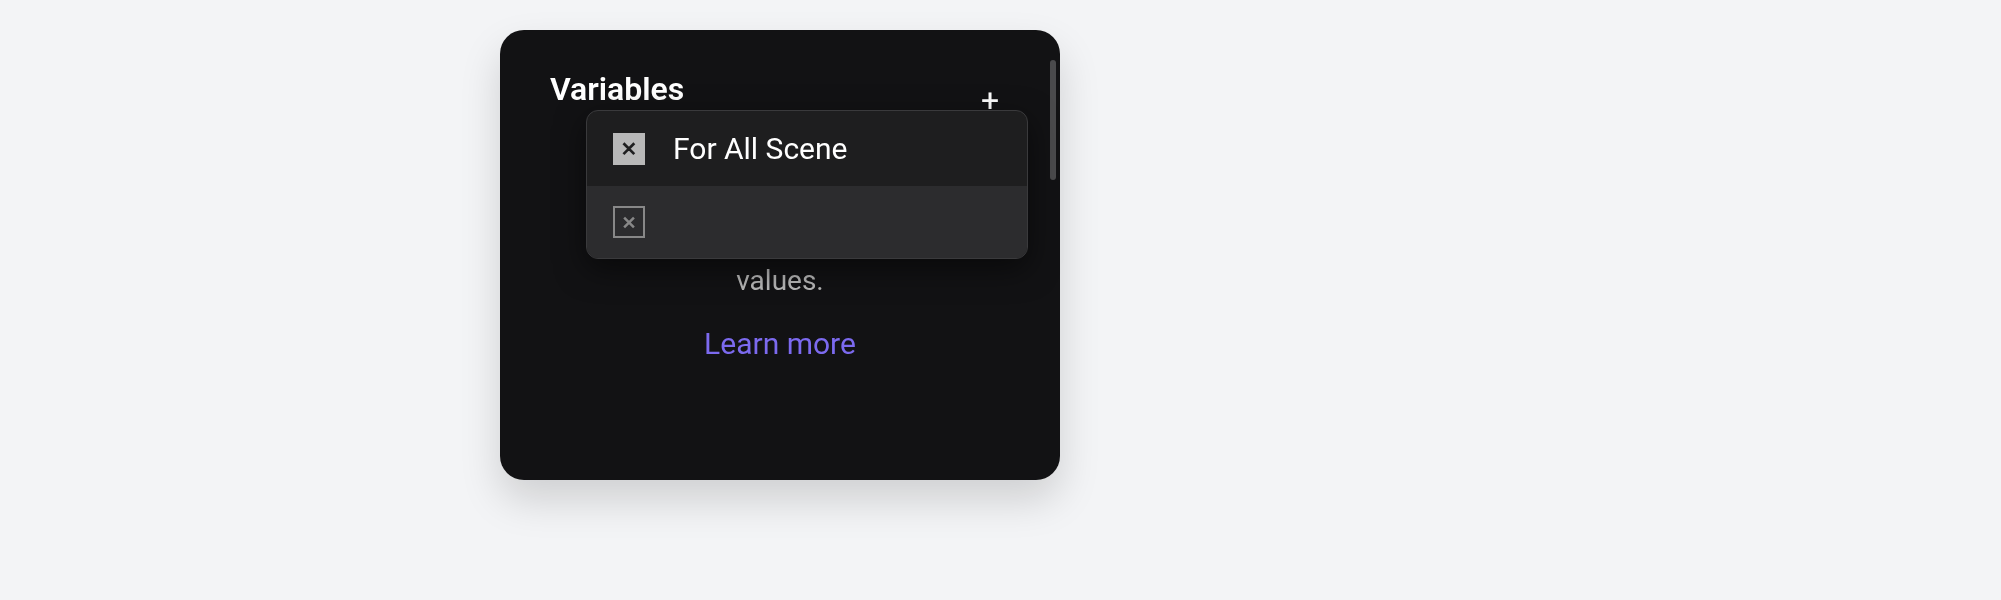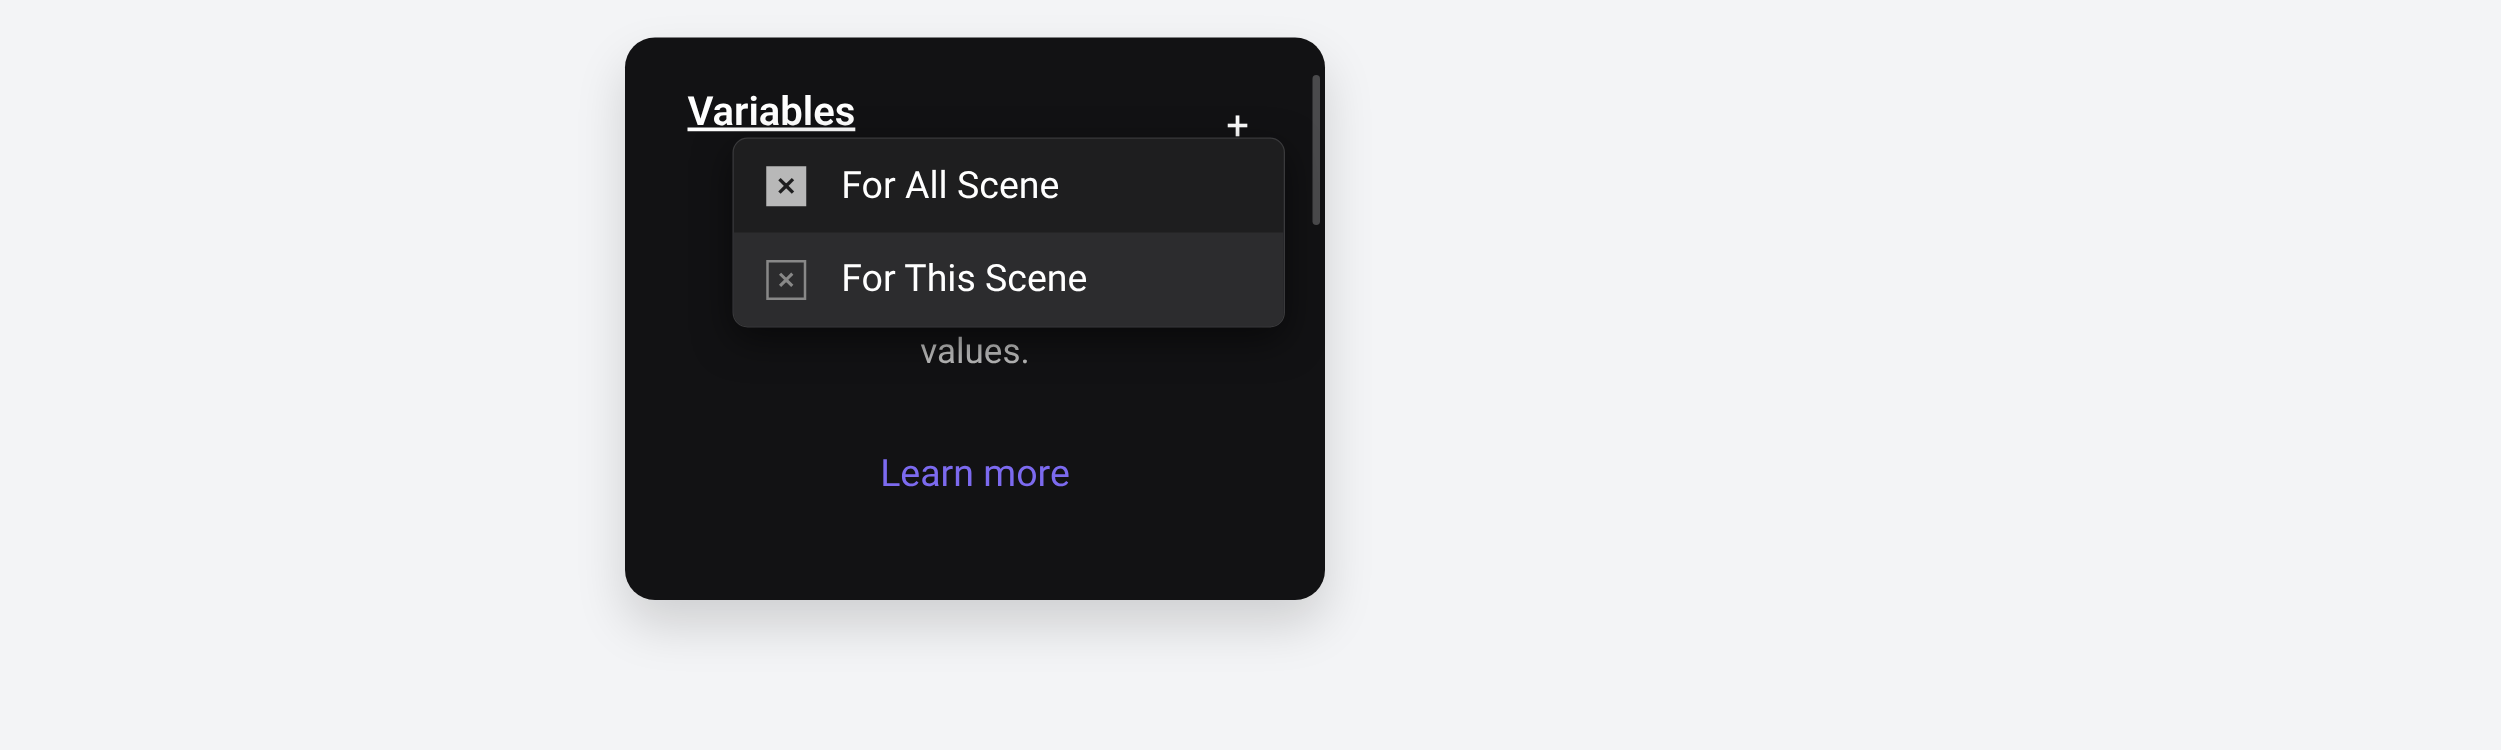--- a/index.html
+++ b/index.html
@@ -27,36 +27,35 @@
       border-radius: 24px;
       box-shadow: 0 20px 40px rgba(0,0,0,0.15);
       padding: 40px 50px;
       overflow: hidden;
     }
     
     .panel-title {
       color: #ffffff;
       font-size: 32px;
       font-weight: 600;
-      text-decoration: underline;
     }
     
     .panel-description {
       color: #b8b8b8;
       font-size: 28px;
       line-height: 1.5;
       text-align: center;
       margin-top: 110px;
     }
     
     .learn-more {
       color: #7c6aef;
       font-size: 30px;
       text-align: center;
-      margin-top: 60px;
+      margin-top: 24px;
       cursor: pointer;
     }
     
     .add-button {
       position: absolute;
       right: 50px;
       top: 50px;
       width: 40px;
       height: 40px;
       color: #ffffff;
@@ -154,15 +153,14 @@
   <div class="dropdown-item">
     <div class="dropdown-icon">
       <div class="icon-filled">✕</div>
     </div>
     <span>For All Scene</span>
   </div>
   <div class="dropdown-item highlighted">
     <div class="dropdown-icon">
       <div class="icon-outline">✕</div>
     </div>
-    <span>For This Scene</span>
   </div>
 </div>
 
 </body></html>

